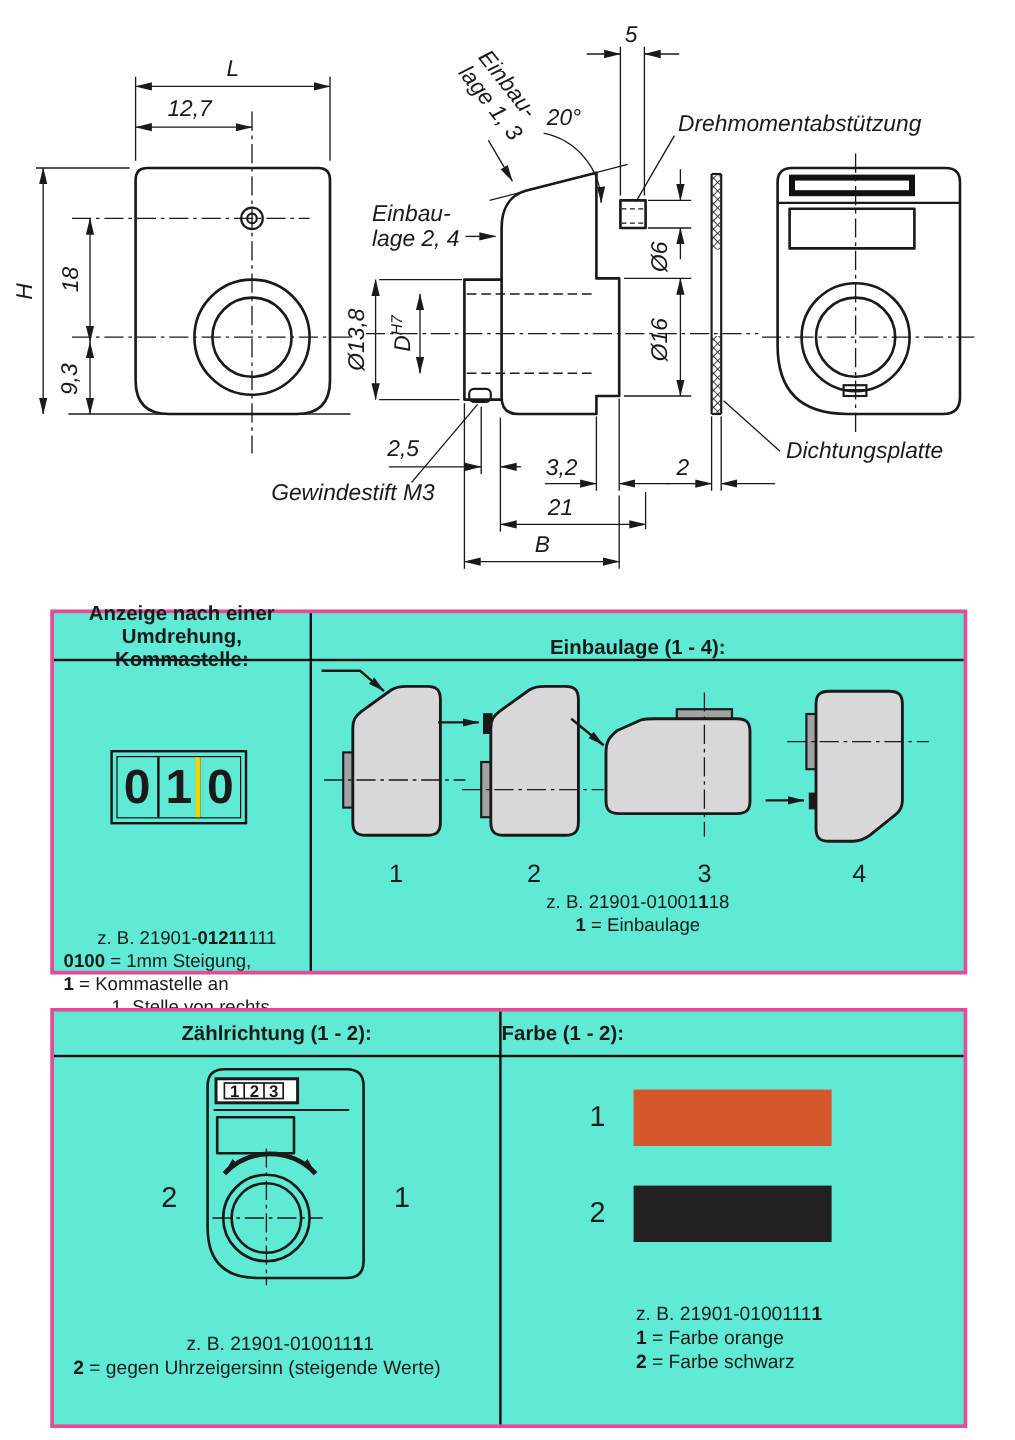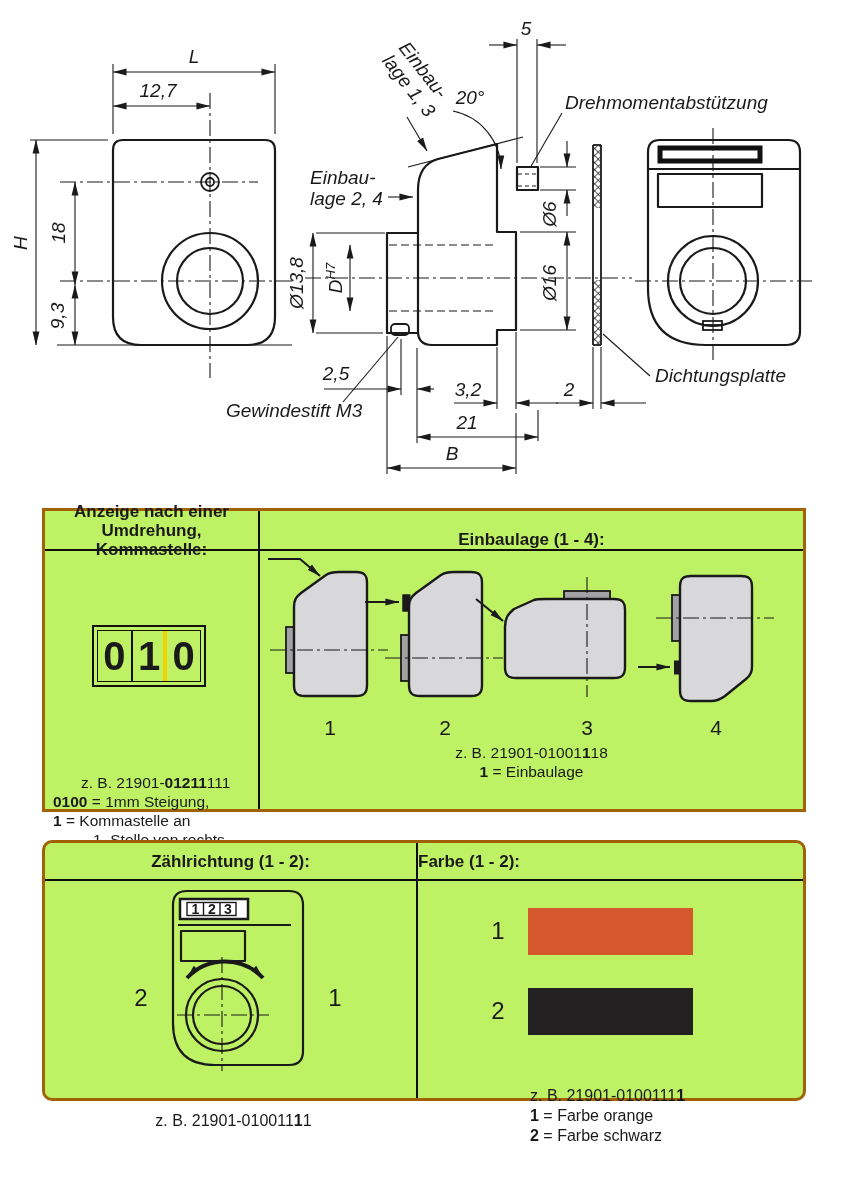--- a/index.html
+++ b/index.html
@@ -10,21 +10,21 @@
   .ol{fill:none;stroke:#1a1a1a;stroke-width:2.2;stroke-linejoin:round;stroke-linecap:round;}
   .ol18{fill:none;stroke:#1a1a1a;stroke-width:1.8;}
   .dim{fill:none;stroke:#1a1a1a;stroke-width:1.1;}
   .cl{fill:none;stroke:#1a1a1a;stroke-width:1.1;stroke-dasharray:16 4 3 4;}
   .dash{fill:none;stroke:#1a1a1a;stroke-width:1.2;stroke-dasharray:8 4;}
   .dash2{fill:none;stroke:#1a1a1a;stroke-width:1;stroke-dasharray:4 3;}
   .figbody{fill:#d8d8da;stroke:#1a1a1a;stroke-width:2.4;stroke-linejoin:round;}
   .collar{fill:#a2a2a4;stroke:#1a1a1a;stroke-width:1.8;}
   .tab{fill:#1a1a1a;stroke:#1a1a1a;stroke-width:1;}
   .arr2{fill:none;stroke:#1a1a1a;stroke-width:2;}
-  .tbl{position:absolute;border:3px solid #a16207;background:#bef264;box-sizing:border-box;}
+  .tbl{position:absolute;border:3px solid #ec4899;background:#5eead4;box-sizing:border-box;}
   .hdr{font-weight:bold;font-size:17px;text-align:center;line-height:19px;}
   .cap{font-size:15.5px;line-height:19px;}
   .numlabel{font-size:24px;}
   .swatch{position:absolute;width:165px;height:47px;}
   b{font-weight:bold;}
 </style>
 </head>
 <body>
 
 <div id="page">
@@ -261,21 +261,21 @@
         <text x="327" y="184" text-anchor="middle" font-size="21">3</text>
         <text x="456" y="184" text-anchor="middle" font-size="21">4</text>
       </svg>
       <div class="cap" style="position:absolute;left:0;top:192px;width:100%;text-align:center;">
         <div><span>z. B. 21901-01001</span><b>1</b><span>18</span></div>
         <div><b>1</b><span> = Einbaulage</span></div>
       </div>
     </div>
   </div>
 
-  <div class="tbl" style="left:42px;top:840px;width:764px;height:261px;border-radius:10px;">
+  <div class="tbl" style="left:42px;top:840px;width:764px;height:350px;">
 
     <div style="position:absolute;left:0;top:0;width:373px;height:38px;border-right:2.5px solid #0d0d0d;border-bottom:2.5px solid #0d0d0d;box-sizing:border-box;display:flex;align-items:center;justify-content:center;">
       <div class="hdr">Zählrichtung (1 - 2):</div>
     </div>
     <div style="position:absolute;left:373px;top:0;right:0;height:38px;border-bottom:2.5px solid #0d0d0d;box-sizing:border-box;display:flex;align-items:center;justify-content:flex-start;">
       <div class="hdr">Farbe (1 - 2):</div>
     </div>
 
     <div style="position:absolute;left:0;top:38px;width:373px;bottom:0;border-right:2.5px solid #0d0d0d;box-sizing:border-box;">
       <svg width="371" height="200" viewBox="0 0 371 200" style="position:absolute;left:0;top:0;">
@@ -298,20 +298,21 @@
         <circle class="ol" cx="177" cy="134" r="36"></circle>
         <circle class="ol" cx="177" cy="134" r="29"></circle>
         <line class="cl" x1="132" y1="134" x2="224" y2="134"></line>
         <line class="cl" x1="177" y1="76" x2="177" y2="190"></line>
 
         <text class="numlabel" x="96" y="125" text-anchor="middle" font-size="24">2</text>
         <text class="numlabel" x="290" y="125" text-anchor="middle" font-size="24">1</text>
       </svg>
       <div class="cap" style="position:absolute;left:16px;top:230px;width:345px;font-size:16px;line-height:20px;">
         <div style="text-align:center;"><span>z. B. 21901-010011</span><b>1</b><span>1</span></div>
+        <div><b>2</b><span> = gegen Uhrzeigersinn (steigende Werte)</span></div>
       </div>
     </div>
 
     <div style="position:absolute;left:373px;top:38px;right:0;bottom:0;">
       <div class="numlabel" style="position:absolute;left:68px;top:36px;width:24px;text-align:center;">1</div>
       <div class="swatch" style="left: 110px; top: 27px; background: rgb(212, 88, 43);"></div>
       <div class="numlabel" style="position:absolute;left:68px;top:116px;width:24px;text-align:center;">2</div>
       <div class="swatch" style="left: 110px; top: 107px; background: rgb(35, 32, 33);"></div>
       <div class="cap" style="position:absolute;left:112px;top:205px;width:260px;font-size:16px;line-height:20px;">
         <div><span>z. B. 21901-0100111</span><b>1</b><span></span></div>

